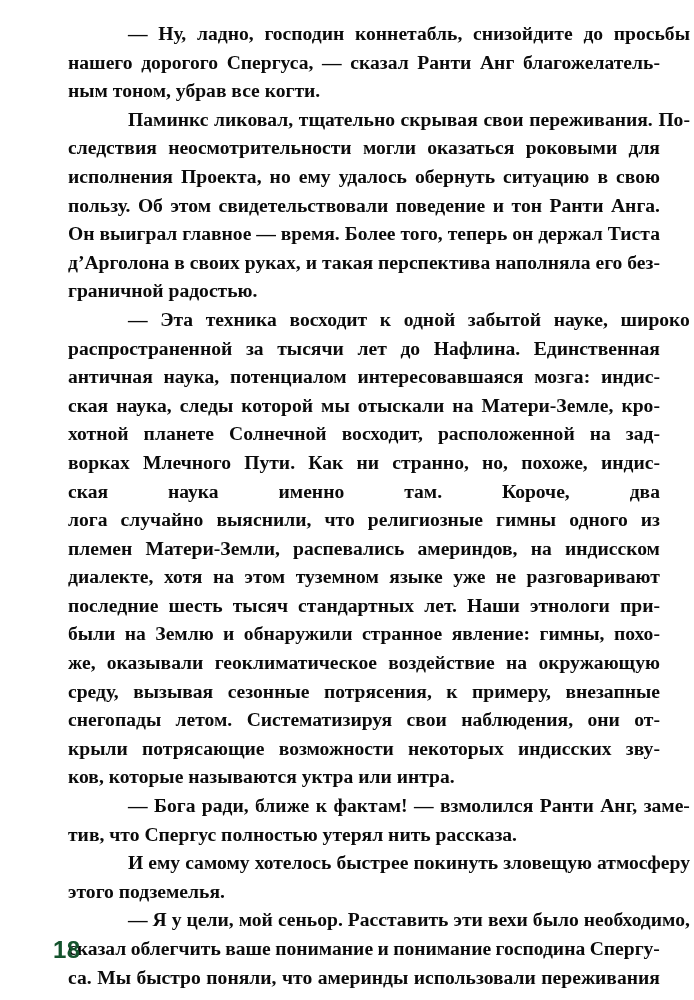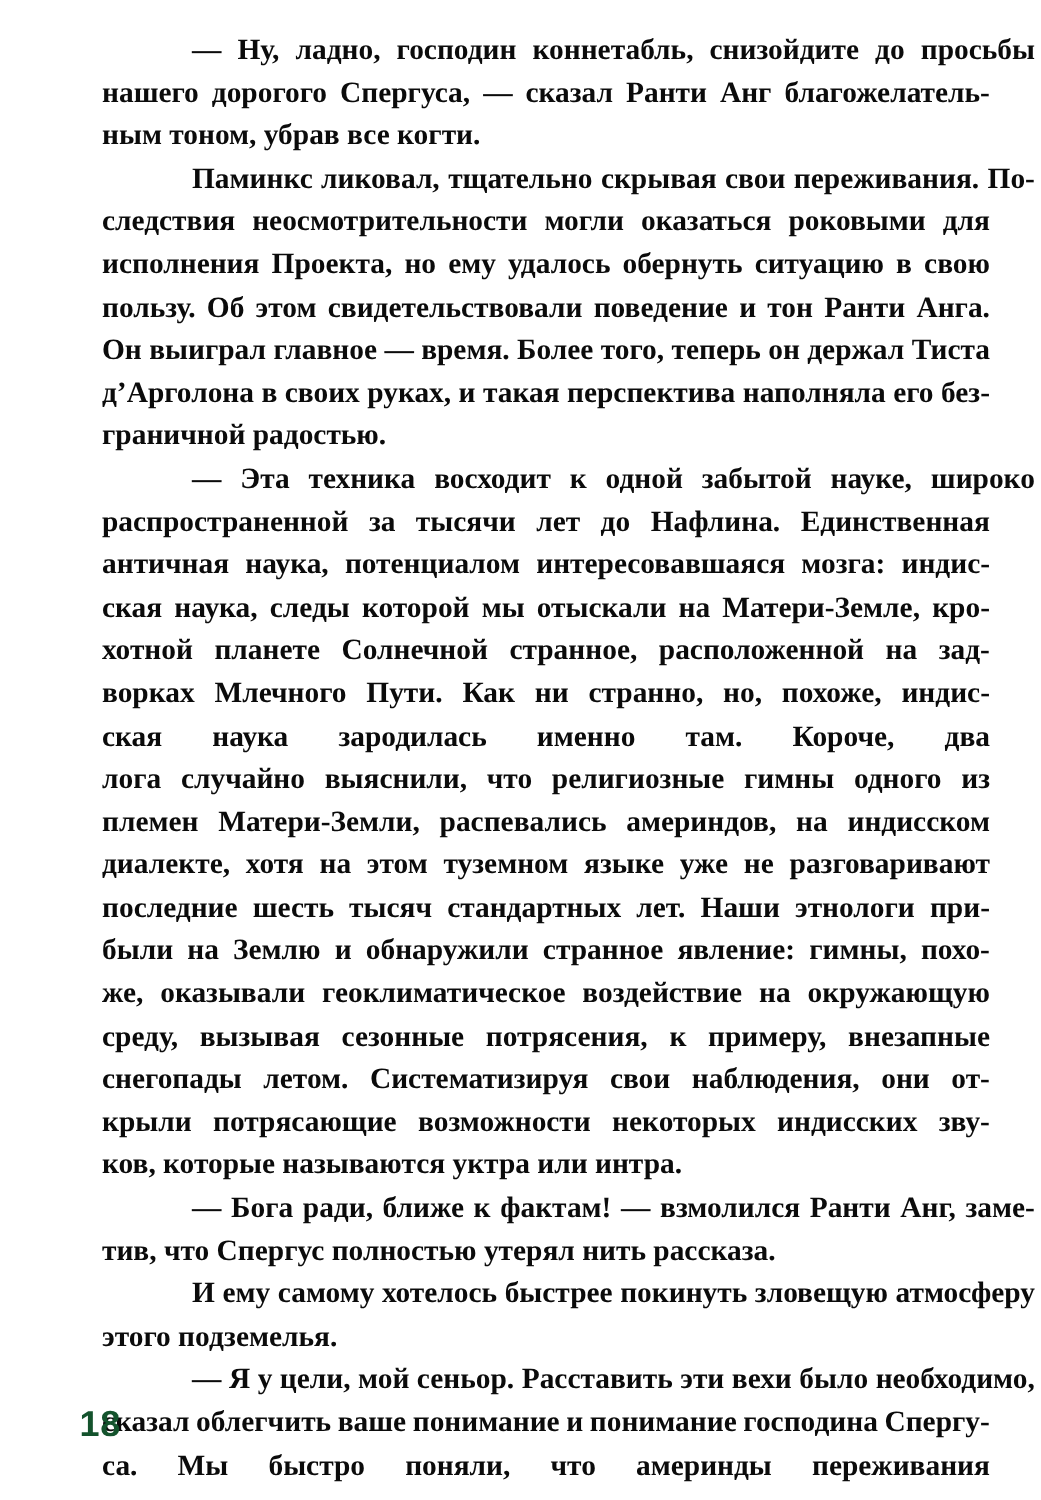--- a/index.html
+++ b/index.html
@@ -215,40 +215,39 @@
           <span class="w">мы</span>
           <span class="w">отыскали</span>
           <span class="w">на</span>
           <span class="w">Матери-Земле,</span>
           <span class="w">кро-</span>
         </span>
         <span class="line just">
           <span class="w">хотной</span>
           <span class="w">планете</span>
           <span class="w">Солнечной</span>
-          <span class="w">странное,</span>
+          <span class="w">восходит,</span>
           <span class="w">расположенной</span>
           <span class="w">на</span>
           <span class="w">зад-</span>
         </span>
         <span class="line just">
           <span class="w">ворках</span>
           <span class="w">Млечного</span>
           <span class="w">Пути.</span>
           <span class="w">Как</span>
           <span class="w">ни</span>
           <span class="w">странно,</span>
           <span class="w">но,</span>
           <span class="w">похоже,</span>
           <span class="w">индис-</span>
         </span>
         <span class="line just">
           <span class="w">ская</span>
           <span class="w">наука</span>
-          <span class="w">зародилась</span>
           <span class="w">именно</span>
           <span class="w">там.</span>
           <span class="w">Короче,</span>
           <span class="w">два</span>
         </span>
         <span class="line just">
           <span class="w">лога</span>
           <span class="w">случайно</span>
           <span class="w">выяснили,</span>
           <span class="w">что</span>
@@ -386,20 +385,21 @@
           <span class="w">господина</span>
           <span class="w">Спергу-</span>
         </span>
         <span class="line just">
           <span class="w">са.</span>
           <span class="w">Мы</span>
           <span class="w">быстро</span>
           <span class="w">поняли,</span>
           <span class="w">что</span>
           <span class="w">америнды</span>
+          <span class="w">использовали</span>
           <span class="w">переживания</span>
         </span>
         <span class="line just">
           <span class="w">звуки</span>
           <span class="w">для</span>
           <span class="w">ритуальных</span>
           <span class="w">жертв</span>
           <span class="w">животных</span>
           <span class="w">или</span>
           <span class="w">наказания</span>

